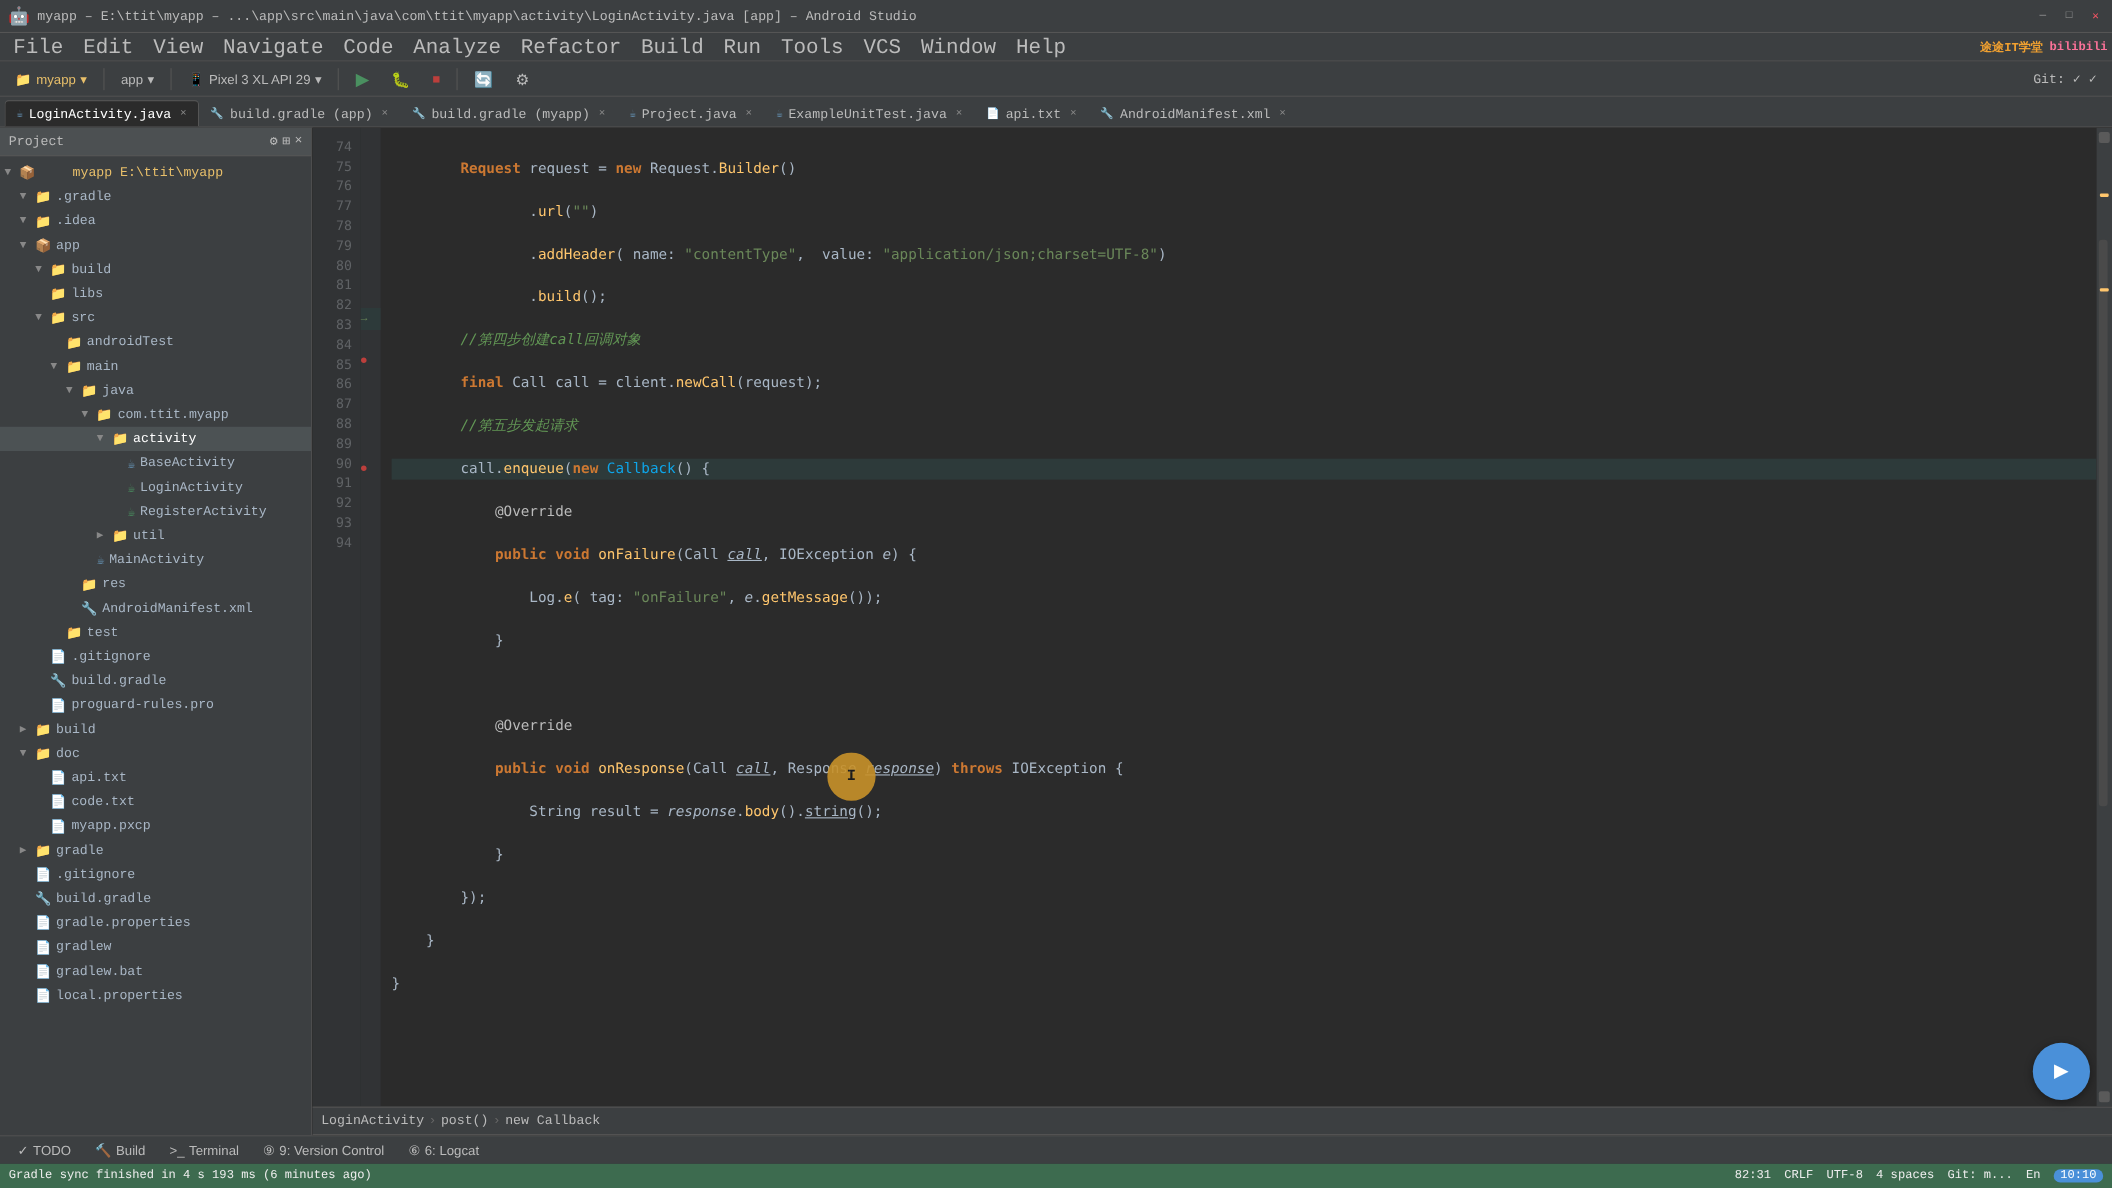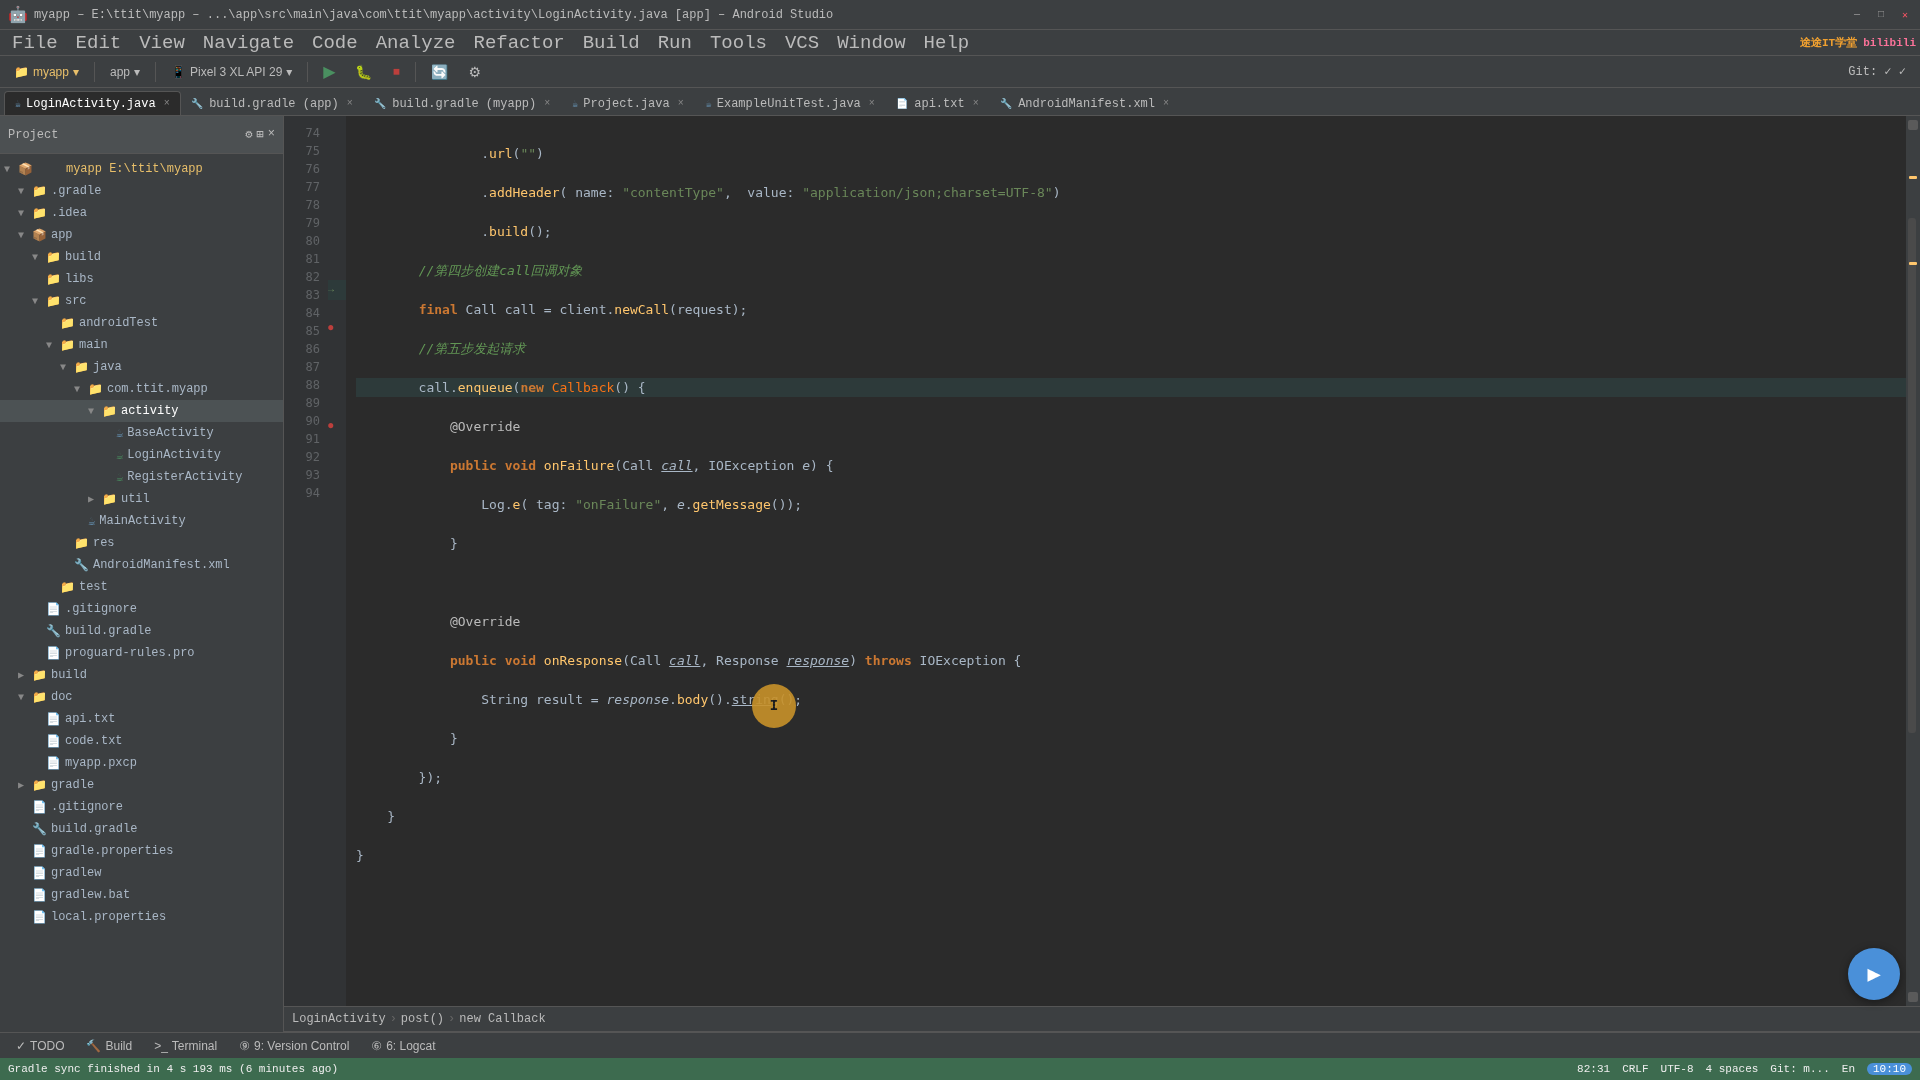--- a/index.html
+++ b/index.html
@@ -141,21 +141,21 @@
     
     #project-panel {
       width: 284px;
       background: #3c3f41;
       border-right: 1px solid #555;
       display: flex;
       flex-direction: column;
       overflow: hidden;
     }
     #project-header {
-      height: 38px;
+      height: 26px;
       background: #4c5052;
       display: flex;
       align-items: center;
       justify-content: space-between;
       padding: 0 8px;
       font-size: 12px;
       color: #bbb;
       border-bottom: 1px solid #555;
     }
     #project-tree {
@@ -657,27 +657,28 @@
               <span style="color:#bc3f3c;font-size:11px;cursor:pointer;">⏺</span>
             </div>
             <div style="height:19.5px;"></div>
             <div style="height:19.5px;"></div>
             <div style="height:19.5px;"></div>
             <div style="height:19.5px;"></div>
             <div style="height:19.5px;"></div>
           </div>
 
           <div style="flex:1;padding:8px 0 8px 10px;line-height:1.5;font-size:13px;font-family:Consolas,monospace;white-space:pre;color:#a9b7c6;overflow-x:auto;">
+<span style="display:block;">        <span style="color:#cc7832;font-weight:bold;">Request</span> request = <span style="color:#cc7832;font-weight:bold;">new</span> <span style="color:#a9b7c6;">Request</span>.<span style="color:#ffc66d;">Builder</span>()</span>
 <span style="display:block;">                .<span style="color:#ffc66d;">url</span>(<span style="color:#6a8759;">""</span>)</span>
 <span style="display:block;">                .<span style="color:#ffc66d;">addHeader</span>( name: <span style="color:#6a8759;">"contentType"</span>,  value: <span style="color:#6a8759;">"application/json;charset=UTF-8"</span>)</span>
 <span style="display:block;">                .<span style="color:#ffc66d;">build</span>();</span>
 <span style="display:block;">        <span style="color:#629755;font-style:italic;">//第四步创建call回调对象</span></span>
 <span style="display:block;">        <span style="color:#cc7832;font-weight:bold;">final</span> <span style="color:#a9b7c6;">Call</span> call = client.<span style="color:#ffc66d;">newCall</span>(request);</span>
 <span style="display:block;">        <span style="color:#629755;font-style:italic;">//第五步发起请求</span></span>
-<span style="display:block;background:#2d3a3a;">        call.<span style="color:#ffc66d;">enqueue</span>(<span style="color:#cc7832;font-weight:bold;">new</span> <span style="color:#f97316;">Callback</span>() {</span>
+<span style="display:block;background:#2d3a3a;">        call.<span style="color:#ffc66d;">enqueue</span>(<span style="color:#cc7832;font-weight:bold;">new</span> <span style="color:#0ea5e9;">Callback</span>() {</span>
 <span style="display:block;">            <span style="color:#bbb;">@Override</span></span>
 <span style="display:block;">            <span style="color:#cc7832;font-weight:bold;">public</span> <span style="color:#cc7832;font-weight:bold;">void</span> <span style="color:#ffc66d;">onFailure</span>(<span style="color:#a9b7c6;">Call</span> <span style="font-style:italic;text-decoration:underline;">call</span>, <span style="color:#a9b7c6;">IOException</span> <span style="font-style:italic;">e</span>) {</span>
 <span style="display:block;">                <span style="color:#a9b7c6;">Log</span>.<span style="color:#ffc66d;">e</span>( tag: <span style="color:#6a8759;">"onFailure"</span>, <span style="font-style:italic;">e</span>.<span style="color:#ffc66d;">getMessage</span>());</span>
 <span style="display:block;">            }</span>
 <span style="display:block;"> </span>
 <span style="display:block;">            <span style="color:#bbb;">@Override</span></span>
 <span style="display:block;">            <span style="color:#cc7832;font-weight:bold;">public</span> <span style="color:#cc7832;font-weight:bold;">void</span> <span style="color:#ffc66d;">onResponse</span>(<span style="color:#a9b7c6;">Call</span> <span style="font-style:italic;text-decoration:underline;">call</span>, <span style="color:#a9b7c6;">Response</span> <span style="font-style:italic;text-decoration:underline;">response</span>) <span style="color:#cc7832;font-weight:bold;">throws</span> <span style="color:#a9b7c6;">IOException</span> {</span>
 <span style="display:block;">                <span style="color:#a9b7c6;">String</span> result = <span style="font-style:italic;">response</span>.<span style="color:#ffc66d;">body</span>().<span style="text-decoration:underline;">string</span>();</span>
 <span style="display:block;">            }</span>
 <span style="display:block;">        });</span>

